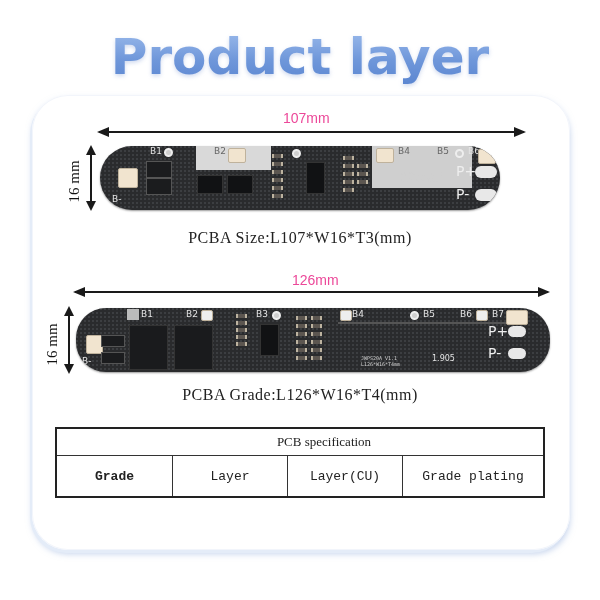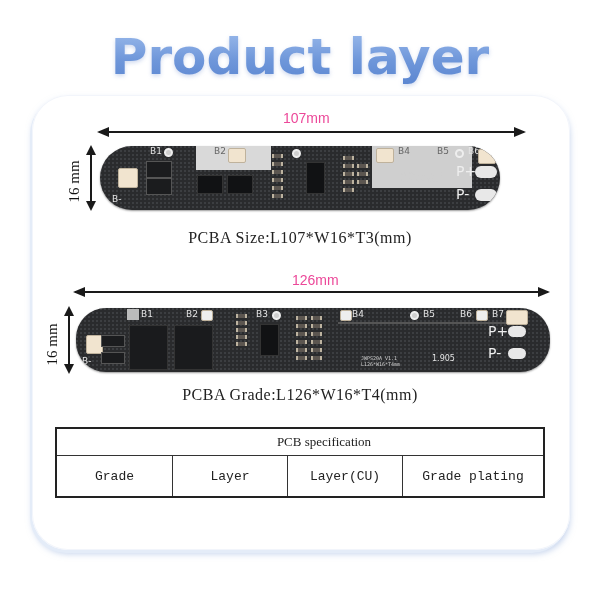--- a/index.html
+++ b/index.html
@@ -166,19 +166,19 @@
 
   <div class="caption" style="top:386px;">PCBA Grade:L126*W16*T4(mm)</div>
 </div>
 
 <table class="spec">
   <tbody>
       <tr>
     <th class="head" colspan="4">PCB specification</th>
   </tr>
   <tr class="cols">
-    <td style="width:115px;">Grade</td>
+    <td style="width:115px;font-weight:bold;">Grade</td>
     <td style="width:114px;">Layer</td>
     <td style="width:114px;">Layer(CU)</td>
     <td>Grade plating</td>
   </tr>
 </tbody>
   </table>
 
 </body></html>

